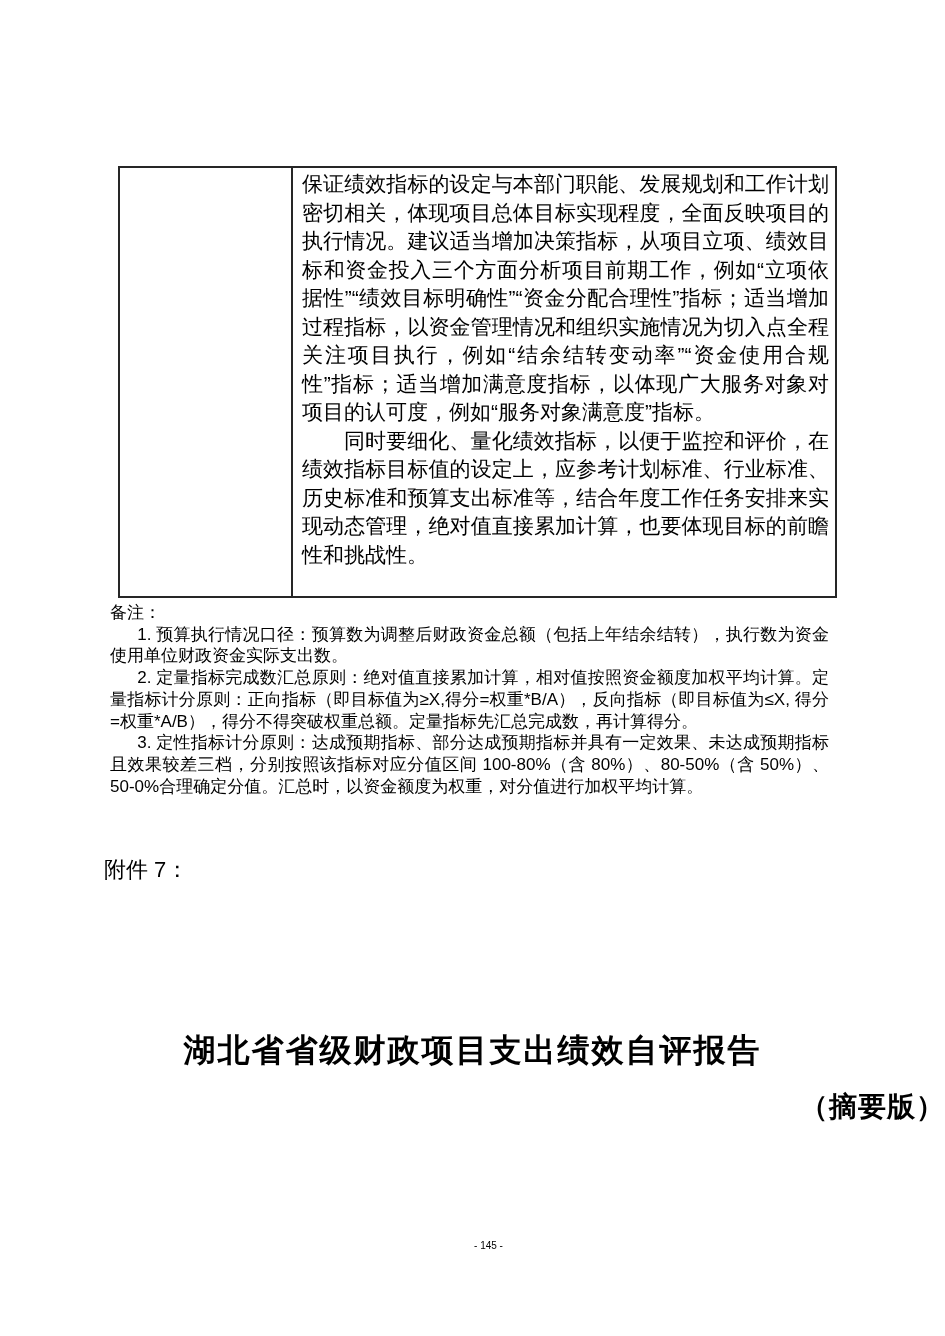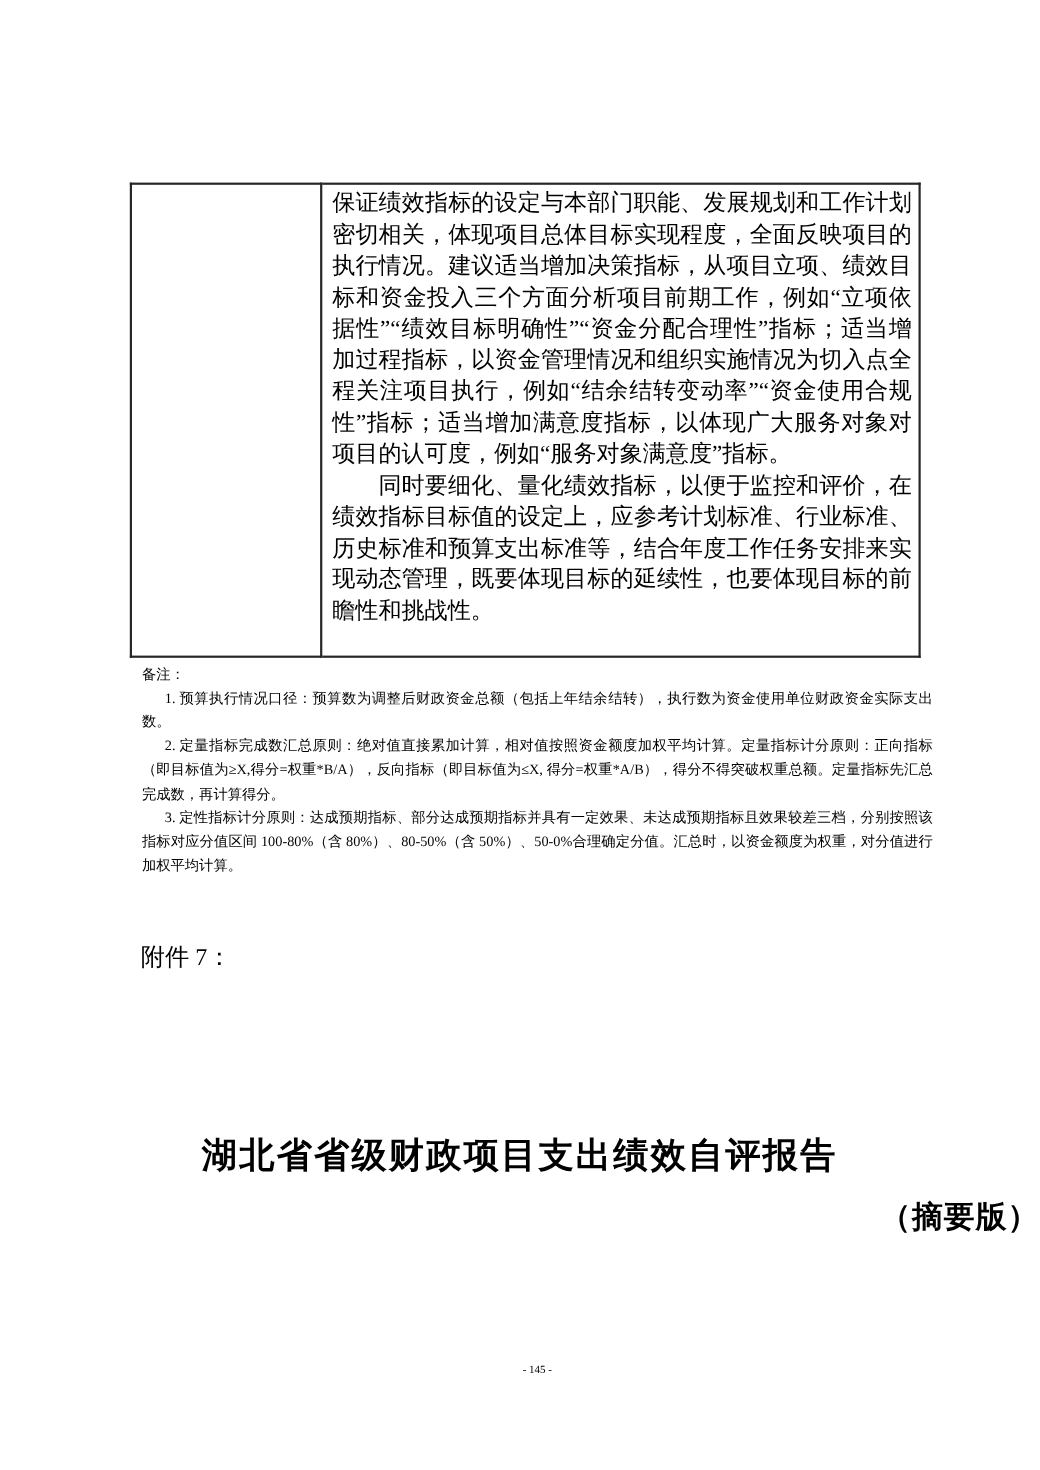--- a/index.html
+++ b/index.html
@@ -6,21 +6,21 @@
     margin: 0;
     padding: 0;
     background: #ffffff;
   }
   .page {
     position: relative;
     width: 945px;
     height: 1336px;
     background: #ffffff;
     color: #000000;
-    font-family: Liberation Serif, serif;
+    font-family: Liberation Sans, sans-serif;
     overflow: hidden;
   }
 
   
   .doc-table {
     position: absolute;
     top: 166px;
     left: 118px;
     width: 719px;
     height: 432px;
@@ -41,34 +41,34 @@
     line-height: 28.5px;
     text-align: justify;
   }
   .cell-p { margin: 0; }
   .cell-p.indent { text-indent: 2em; }
 
   
   .notes {
     position: absolute;
     top: 602px;
-    left: 129px;
+    left: 110px;
     width: 719px;
-    font-size: 13px;
+    font-size: 17px;
     line-height: 21.7px;
     text-align: justify;
   }
   .note { margin: 0; }
   .note.indent { text-indent: 1.6em; }
 
   
   .attachment {
     position: absolute;
     top: 856px;
-    left: 128px;
+    left: 104px;
     font-size: 22px;
     line-height: 28px;
   }
 
   
   .report-title {
     position: absolute;
     top: 1031px;
     left: 0;
     width: 945px;
@@ -104,21 +104,21 @@
 <body>
 
 <div class="page">
 
   <table class="doc-table">
     <tbody>
         <tr>
       <td class="col-left"></td>
       <td class="col-right">
         <p class="cell-p">保证绩效指标的设定与本部门职能、发展规划和工作计划密切相关，体现项目总体目标实现程度，全面反映项目的执行情况。建议适当增加决策指标，从项目立项、绩效目标和资金投入三个方面分析项目前期工作，例如“立项依据性”“绩效目标明确性”“资金分配合理性”指标；适当增加过程指标，以资金管理情况和组织实施情况为切入点全程关注项目执行，例如“结余结转变动率”“资金使用合规性”指标；适当增加满意度指标，以体现广大服务对象对项目的认可度，例如“服务对象满意度”指标。</p>
-        <p class="cell-p indent">同时要细化、量化绩效指标，以便于监控和评价，在绩效指标目标值的设定上，应参考计划标准、行业标准、历史标准和预算支出标准等，结合年度工作任务安排来实现动态管理，既要体现目标的延续性，也要体现目标的前瞻性和挑战性。</p>
+        <p class="cell-p indent">同时要细化、量化绩效指标，以便于监控和评价，在绩效指标目标值的设定上，应参考计划标准、行业标准、历史标准和预算支出标准等，结合年度工作任务安排来实现动态管理，绝对值直接累加计算，也要体现目标的前瞻性和挑战性。</p>
       </td>
     </tr>
   </tbody>
     </table>
 
   <div class="notes">
     <p class="note">备注：</p>
     <p class="note indent">1. 预算执行情况口径：预算数为调整后财政资金总额（包括上年结余结转），执行数为资金使用单位财政资金实际支出数。</p>
     <p class="note indent">2. 定量指标完成数汇总原则：绝对值直接累加计算，相对值按照资金额度加权平均计算。定量指标计分原则：正向指标（即目标值为≥X,得分=权重*B/A），反向指标（即目标值为≤X, 得分=权重*A/B），得分不得突破权重总额。定量指标先汇总完成数，再计算得分。</p>
     <p class="note indent">3. 定性指标计分原则：达成预期指标、部分达成预期指标并具有一定效果、未达成预期指标且效果较差三档，分别按照该指标对应分值区间 100-80%（含 80%）、80-50%（含 50%）、50-0%合理确定分值。汇总时，以资金额度为权重，对分值进行加权平均计算。</p>

